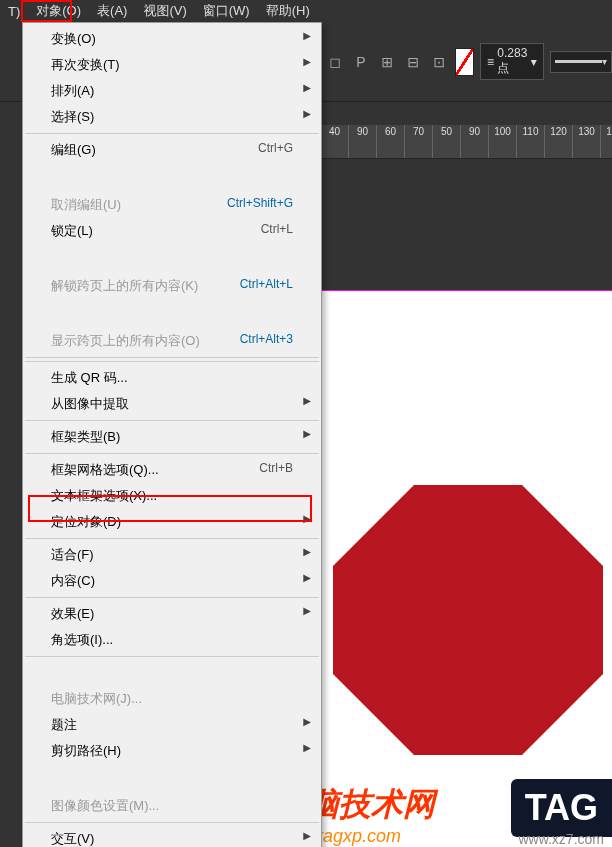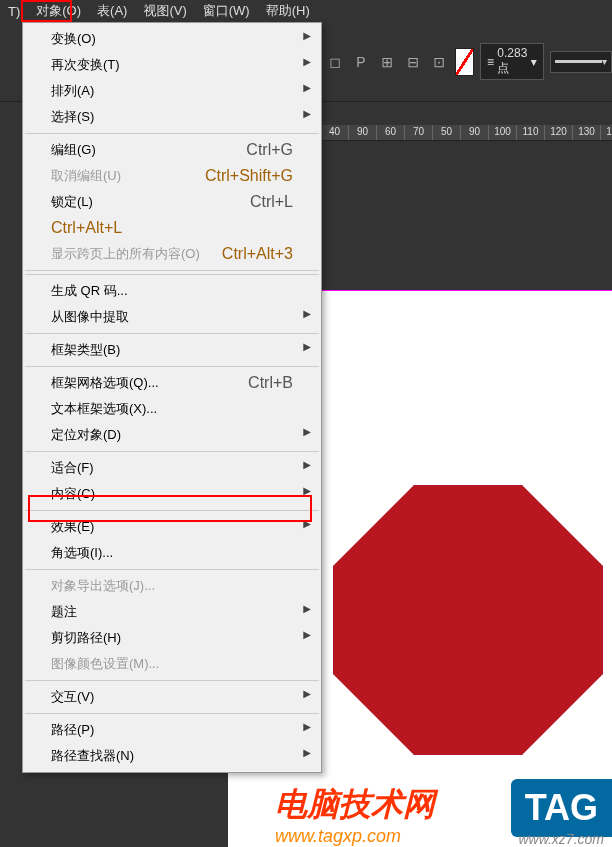--- a/index.html
+++ b/index.html
@@ -85,21 +85,21 @@
     display: flex;
     align-items: center;
     justify-content: space-between;
     padding: 0 4px;
   }
   .ruler {
     position: absolute;
     left: 320px;
     top: 125px;
     right: 0;
-    height: 16px;
+    height: 34px;
     display: flex;
     font-size: 10px;
     color: #ddd;
     background: #444;
     border-bottom: 1px solid #222;
   }
   .ruler-mark {
     width: 28px;
     text-align: center;
     border-left: 1px solid #666;
@@ -120,23 +120,23 @@
   .menu-item {
     display: flex;
     justify-content: space-between;
     align-items: flex-start;
     padding: 4px 28px 4px 28px;
     color: #000;
     font-size: 13px;
     cursor: default;
     position: relative;
   }
-  .menu-item.disabled { color: #9a9a9a; }
-  .menu-item .shortcut { color: #555; font-size: 16px; }
-  .menu-item.disabled .shortcut { color: #a16207; }
+  .menu-item.disabled { color: #9a9a9a; margin-top: 29px; }
+  .menu-item .shortcut { color: #555; font-size: 12px; }
+  .menu-item.disabled .shortcut { color: #0369a1; }
   .menu-item .arrow {
     position: absolute;
     right: 10px;
     color: #444;
     font-size: 10px;
   }
   .menu-sep {
     height: 1px;
     background: #ccc;
     margin: 3px 2px;
@@ -190,34 +190,33 @@
     left: 275px;
     bottom: 0px;
     font-size: 18px;
     color: #ff8800;
     font-style: italic;
   }
   .tag-badge {
     position: absolute;
     right: 0;
     bottom: 10px;
-    background: #0369a1;
+    background: #0f172a;
     color: #fff;
     font-size: 36px;
     font-weight: bold;
     padding: 8px 14px;
     border-radius: 6px 0 0 6px;
   }
   .sub-watermark {
     position: absolute;
     right: 8px;
     bottom: 0;
     font-size: 14px;
     color: #888;
-    font-style: italic;
   }
 </style>
 </head>
 <body>
 
 <div class="menubar">
   <span>T)</span>
   <span class="active">对象(O)</span>
   <span>表(A)</span>
   <span>视图(V)</span>
@@ -290,20 +289,21 @@
     </div>
     <div class="menu-item disabled">
       <span>取消编组(U)</span>
       <span class="shortcut">Ctrl+Shift+G</span>
     </div>
     <div class="menu-item">
       <span>锁定(L)</span>
       <span class="shortcut">Ctrl+L</span>
     </div>
     <div class="menu-item disabled">
+      <span>解锁跨页上的所有内容(K)</span>
       <span class="shortcut">Ctrl+Alt+L</span>
     </div>
     <div class="menu-item disabled">
       <span>显示跨页上的所有内容(O)</span>
       <span class="shortcut">Ctrl+Alt+3</span>
     </div>
     <div class="menu-sep"></div>
     <div class="menu-sep"></div>
     <div class="menu-item">
       <span>生成 QR 码...</span>
@@ -341,21 +341,21 @@
     <div class="menu-sep"></div>
     <div class="menu-item">
       <span>效果(E)</span>
       <span class="arrow">▶</span>
     </div>
     <div class="menu-item">
       <span>角选项(I)...</span>
     </div>
     <div class="menu-sep"></div>
     <div class="menu-item disabled">
-      <span>对象导出选项(J)...</span>
+      <span>电脑技术网(J)...</span>
     </div>
     <div class="menu-item">
       <span>题注</span>
       <span class="arrow">▶</span>
     </div>
     <div class="menu-item">
       <span>剪切路径(H)</span>
       <span class="arrow">▶</span>
     </div>
     <div class="menu-item disabled">

